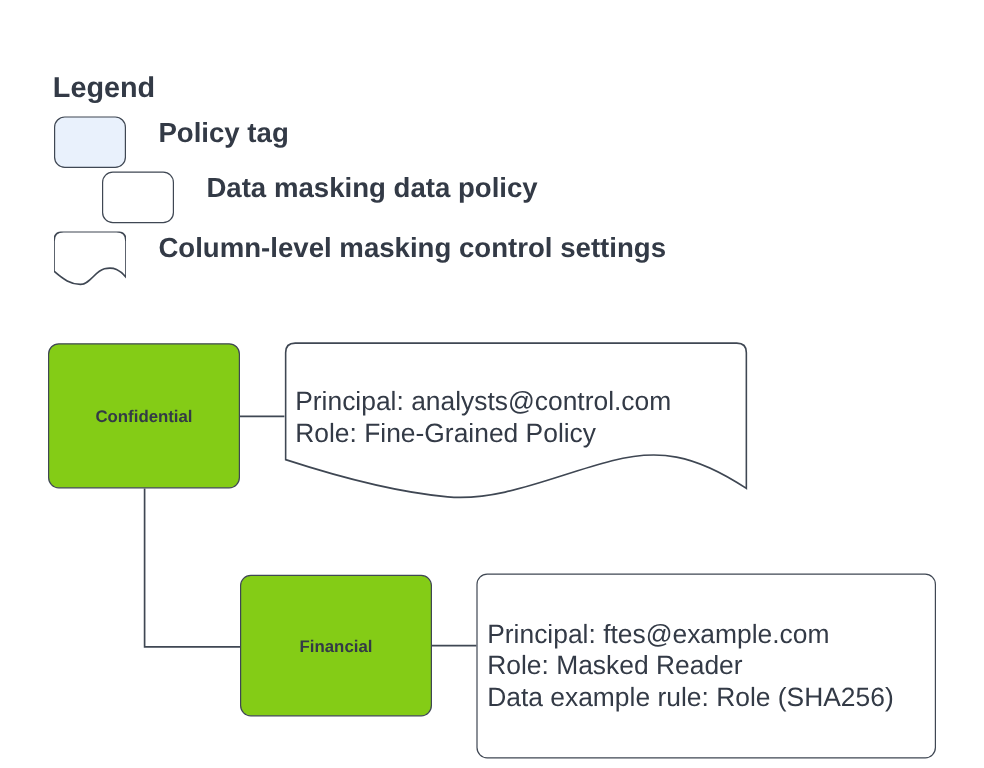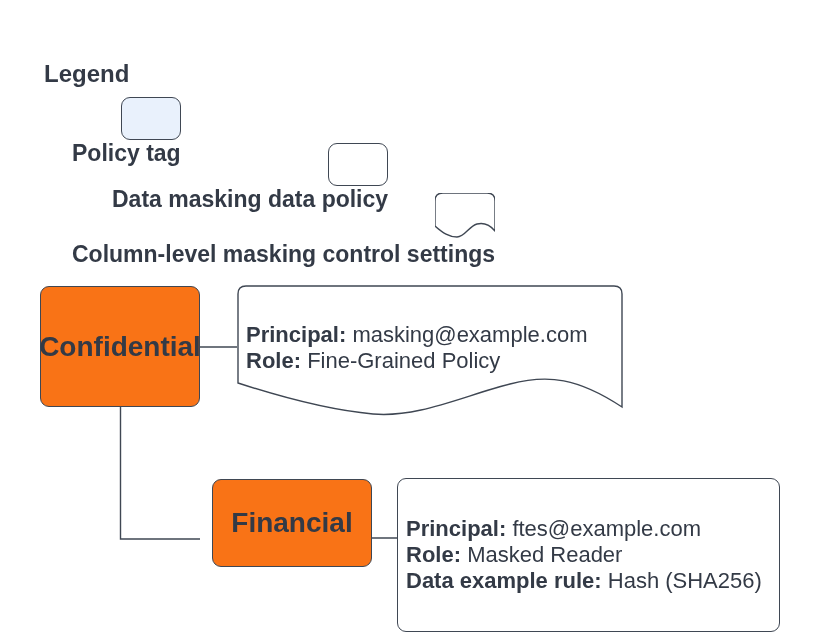--- a/index.html
+++ b/index.html
@@ -24,22 +24,21 @@
     top: 60px;
     font-size: 24px;
     font-weight: bold;
     line-height: 28px;
     color: #333a46;
   }
   .legend-row {
     position: absolute;
     left: 45px;
     display: flex;
-    align-items: flex-end;
-    flex-direction: column;
+    align-items: flex-start;
   }
   .legend-row.r1 { top: 97px;  height: 43px; }
   .legend-row.r2 { top: 143px; height: 44px; margin-left: 40px; }
   .legend-row.r3 { top: 193px; height: 44px; }
   .swatch {
     width: 60px;
     height: 43px;
     border: 1.4px solid #3f4753;
     border-radius: 9px;
     box-sizing: border-box;
@@ -51,33 +50,33 @@
   .legend-label {
     margin-left: 27px;
     font-size: 23px;
     font-weight: bold;
     white-space: nowrap;
     color: #333a46;
   }
   
   .policy-tag-node {
     position: absolute;
-    background: #f97316;
+    background: #84cc16;
     border: 1.4px solid #3f4753;
     border-radius: 9px;
     box-sizing: border-box;
     display: flex;
     align-items: center;
     justify-content: center;
-    font-size: 28px;
+    font-size: 14px;
     font-weight: bold;
     color: #333a46;
   }
   .node-confidential { left: 40px;  top: 286px; width: 160px; height: 121px; }
-  .node-financial    { left: 200px; top: 479px; width: 160px; height: 88px; margin-left: 12px; }
+  .node-financial    { left: 200px; top: 479px; width: 160px; height: 118px; }
   .policy-rect {
     position: absolute;
     left: 397px; top: 478px; width: 383px; height: 154px;
     background: #ffffff;
     border: 1.4px solid #3f4753;
     border-radius: 9px;
     box-sizing: border-box;
     display: flex;
     flex-direction: column;
     justify-content: center;
@@ -95,21 +94,21 @@
     justify-content: center;
     padding-left: 8px;
     box-sizing: border-box;
   }
   .shape-line {
     font-size: 22px;
     line-height: 26px;
     white-space: nowrap;
     color: #333a46;
   }
-  .shape-line .b { font-weight: bold; }
+  .shape-line .b { font-weight: normal; }
   .connectors {
     position: absolute;
     left: 0; top: 0;
     pointer-events: none;
   }
 </style>
 </head>
 <body>
 
 <div class="canvas">
@@ -142,21 +141,21 @@
   <div class="policy-tag-node node-confidential">
     <span>Confidential</span>
   </div>
 
   <svg class="doc-shape-svg" width="386" height="132" viewBox="0 0 386 132">
     <path d="M 385 9 Q 385 1 377 1 L 9 1 Q 1 1 1 9 L 1 98 C 41 111 91 125 136 129 C 181 133 226 111 273 99 C 311 89 341 93 385 122 Z" fill="#ffffff" stroke="#3f4753" stroke-width="1.4"></path>
   </svg>
   <div class="doc-text">
     <div class="shape-line">
       <span class="b">Principal:</span>
-      <span>masking@example.com</span>
+      <span>analysts@control.com</span>
     </div>
     <div class="shape-line">
       <span class="b">Role:</span>
       <span>Fine-Grained Policy</span>
     </div>
   </div>
 
   <div class="policy-tag-node node-financial">
     <span>Financial</span>
   </div>
@@ -165,17 +164,17 @@
     <div class="shape-line">
       <span class="b">Principal:</span>
       <span>ftes@example.com</span>
     </div>
     <div class="shape-line">
       <span class="b">Role:</span>
       <span>Masked Reader</span>
     </div>
     <div class="shape-line">
       <span class="b">Data example rule:</span>
-      <span>Hash (SHA256)</span>
+      <span>Role (SHA256)</span>
     </div>
   </div>
 
 </div>
 
 </body></html>

